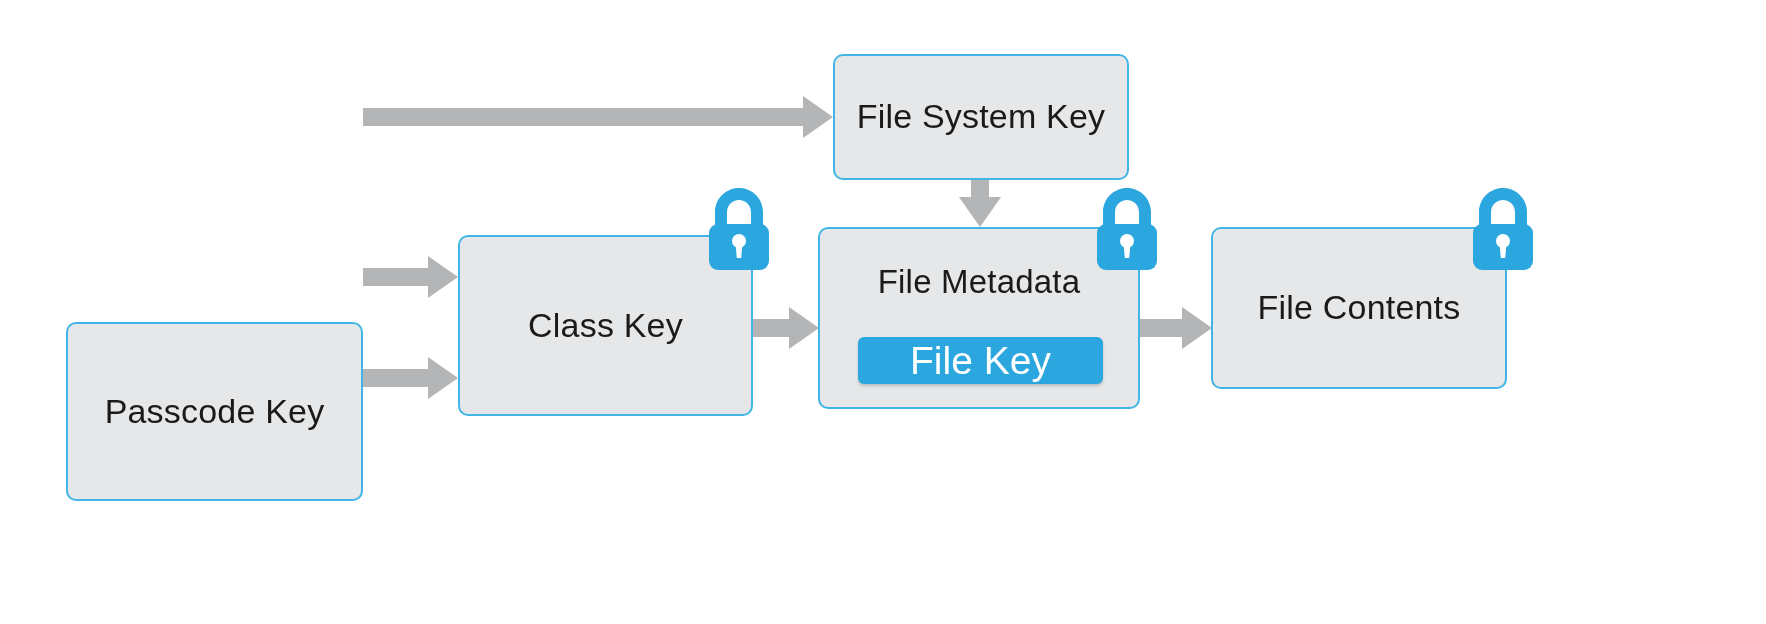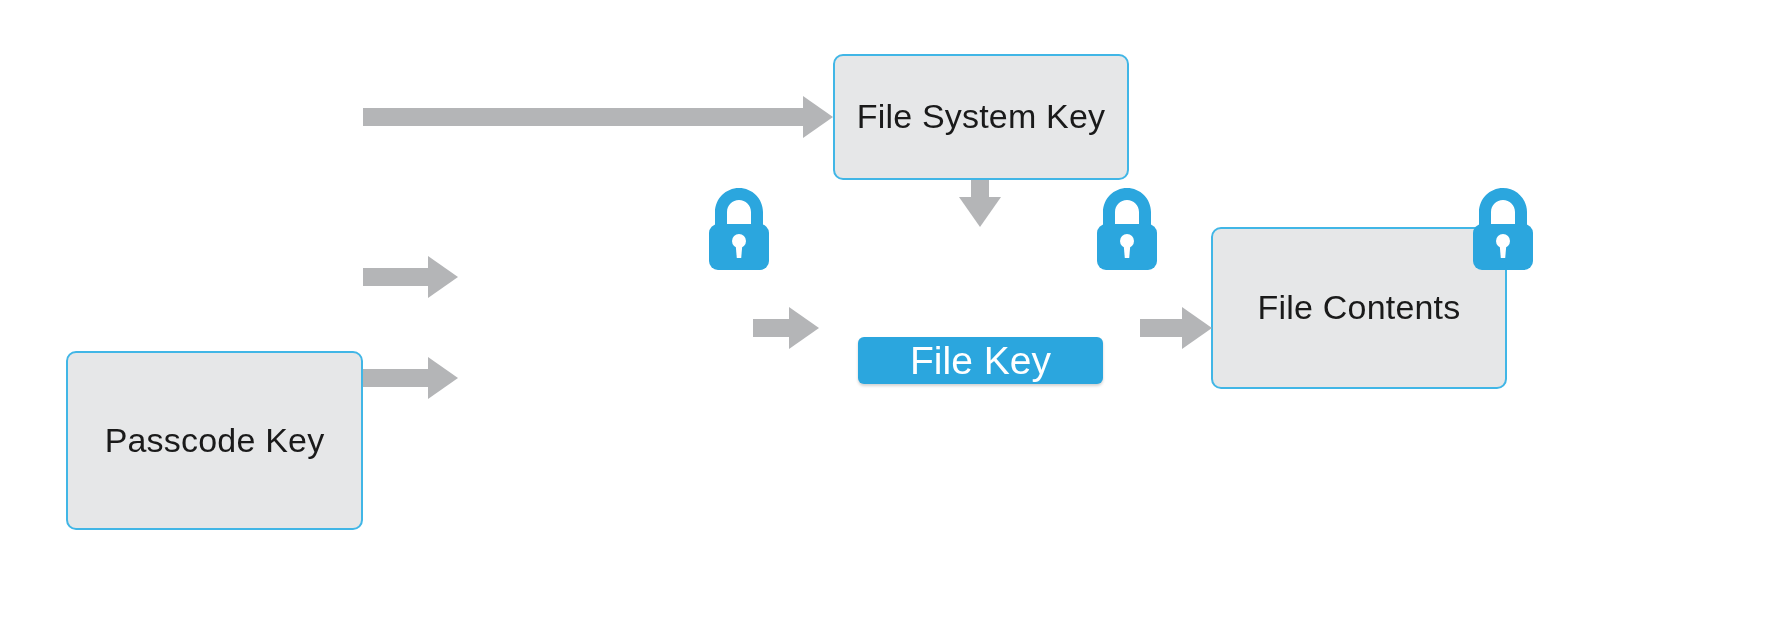--- a/index.html
+++ b/index.html
@@ -33,21 +33,21 @@
     letter-spacing: 0.2px;
   }
   .node-label {
     display: block;
     text-align: right;
     line-height: 1.1;
   }
 
   
   #node-hardware-key  { left: 66px;   top: 46px;  width: 297px; height: 252px; }
-  #node-passcode-key  { left: 66px;   top: 322px; width: 297px; height: 179px; margin-top: 29px; }
+  #node-passcode-key  { left: 66px;   top: 322px; width: 297px; height: 179px; }
   #node-class-key     { left: 458px;  top: 235px; width: 295px; height: 181px; }
   #node-file-system   { left: 833px;  top: 54px;  width: 296px; height: 126px; }
   #node-file-metadata { left: 818px;  top: 227px; width: 322px; height: 182px; }
   #node-file-contents { left: 1211px; top: 227px; width: 296px; height: 162px; }
 
   #node-file-metadata { justify-content: flex-start; padding-top: 35px; }
   #node-file-metadata .node-label { font-size: 33px; }
 
   .file-key-chip {
     position: absolute;
@@ -122,25 +122,31 @@
 </head>
 <body>
 
 <div id="stage">
 
 
   <div class="node" id="node-passcode-key">
     <span class="node-label">Passcode Key</span>
   </div>
 
+  <div class="node" id="node-class-key">
+    <span class="node-label">Class Key</span>
+  </div>
 
   <div class="node" id="node-file-system">
     <span class="node-label">File System Key</span>
   </div>
 
+  <div class="node" id="node-file-metadata">
+    <span class="node-label">File Metadata</span>
+  </div>
 
   <div class="node" id="node-file-contents">
     <span class="node-label">File Contents</span>
   </div>
 
   <div class="file-key-chip">
     <span>File Key</span>
   </div>
 
   <div class="arrow-h" style="left:363px; top:117px; width:470px;">

